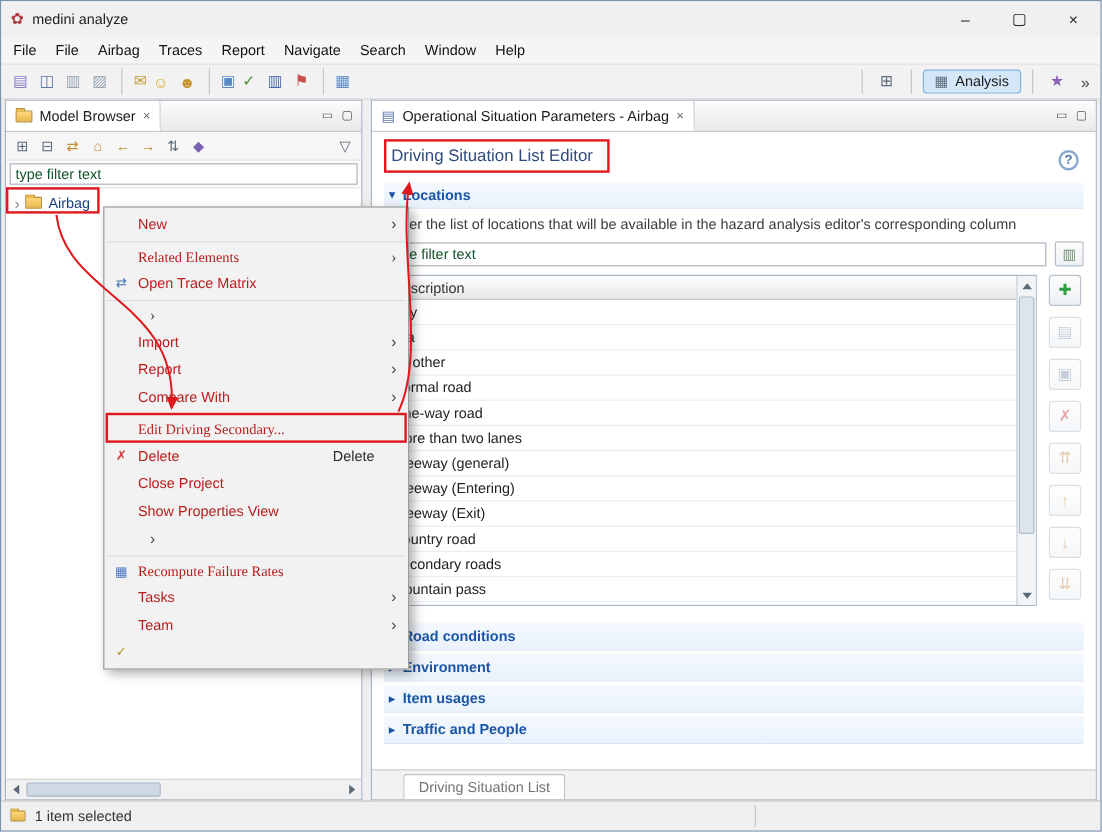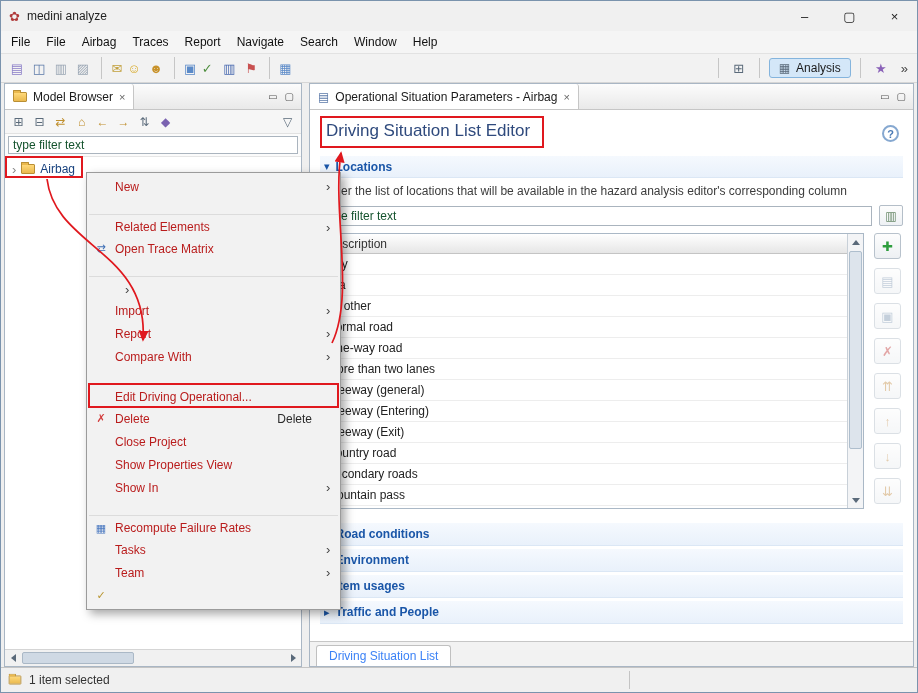--- a/index.html
+++ b/index.html
@@ -58,21 +58,21 @@
   .hs-btn { position: absolute; top: 0; width: 16px; height: 16px; display: flex; align-items: center; justify-content: center; }
   .hs-btn.left { left: 0; } .hs-btn.right { right: 0; }
   .hs-thumb { position: absolute; left: 17px; top: 2px; width: 112px; height: 12px; background: #cfd9e4; border: 1px solid #aab8c6; border-radius: 2px; }
   .tri-up { width:0;height:0;border-left:4px solid transparent;border-right:4px solid transparent;border-bottom:5px solid #5a6a7a; }
   .tri-down { width:0;height:0;border-left:4px solid transparent;border-right:4px solid transparent;border-top:5px solid #5a6a7a; }
   .tri-left { width:0;height:0;border-top:4px solid transparent;border-bottom:4px solid transparent;border-right:5px solid #5a6a7a; }
   .tri-right { width:0;height:0;border-top:4px solid transparent;border-bottom:4px solid transparent;border-left:5px solid #5a6a7a; }
   
   .editor-content { flex: 1; position: relative; padding: 6px 10px; background: #fff; overflow: hidden; }
   .title-wrap { display: inline-block; border: 2px solid #e0181e; padding: 3px 12px 5px 4px; }
-  .editor-title { font-size: 17px; font-weight: 400; color: #2f4a7d; }
+  .editor-title { font-size: 14px; font-weight: 400; color: #2f4a7d; }
   .help-circle { position: absolute; right: 14px; top: 15px; width: 17px; height: 17px; border-radius: 50%; border: 2px solid #86a8d0; color: #4a7ab5; display: flex; align-items: center; justify-content: center; font-size: 11px; font-weight: bold; }
   .section-bar { height: 22px; display: flex; align-items: center; gap: 6px; padding: 0 4px; color: #1a56a8; font-weight: bold; background: linear-gradient(#f5f9fe,#e9f1fb); border-bottom: 1px solid #dbe7f5; margin-top: 8px; }
   .twistie { font-size: 11px; }
   .section-desc { margin: 6px 0 7px 3px; color: #3c3c3c; }
   .loc-filter-row { display: flex; gap: 7px; align-items: center; }
   .loc-filter-row input { flex: 1; height: 20px; }
   .icon-btn { width: 24px; height: 21px; border: 1px solid #b4bec8; border-radius: 2px; background: linear-gradient(#fdfdfd,#eef1f4); display: flex; align-items: center; justify-content: center; font-size: 12px; color: #6a8a6a; }
   .loc-body { display: flex; gap: 10px; margin-top: 7px; }
   .loc-table { flex: 1; border: 1px solid #aab8c6; position: relative; padding-right: 16px; height: 276px; background: #fff; }
   .thead { height: 20px; display: flex; align-items: center; padding-left: 6px; background: linear-gradient(#ffffff,#e6e6e6); border-bottom: 1px solid #c4c4c4; color: #333; }
@@ -81,25 +81,25 @@
   .vscroll { position: absolute; right: 0; top: 0; bottom: 0; width: 16px; background: #f3f4f6; border-left: 1px solid #c8d0d8; }
   .sb-btn { height: 16px; display: flex; align-items: center; justify-content: center; }
   .sb-btn.bottom { position: absolute; bottom: 0; left: 0; right: 0; }
   .v-thumb { position: absolute; top: 17px; left: 1px; right: 1px; height: 198px; background: #dde4ec; border: 1px solid #aebecd; border-radius: 2px; }
   .actions { width: 29px; display: flex; flex-direction: column; }
   .act-btn { width: 27px; height: 26px; border: 1px solid #b8c2cc; border-radius: 3px; background: linear-gradient(#fdfdfd,#edf0f3); display: flex; align-items: center; justify-content: center; font-size: 13px; margin-bottom: 9px; font-family: inherit; }
   .act-btn.disabled { opacity: .5; }
   .collapsed-sections { margin-top: 10px; }
   .collapsed-sections .section-bar { margin-top: 3px; height: 23px; }
   .bottom-tabbar { height: 25px; border-top: 1px solid #c6c6c6; background: #f2f2f2; display: flex; align-items: flex-end; padding-left: 6px; flex-shrink: 0; }
-  .btab { background: #fff; border: 1px solid #c0c0c0; border-bottom: none; border-radius: 3px 3px 0 0; padding: 3px 12px; color: #3b82f6; }
+  .btab { background: #fff; border: 1px solid #c0c0c0; border-bottom: none; border-radius: 3px 3px 0 0; padding: 3px 12px; color: #737373; margin-left: 20px; }
   
   .context-menu { position: absolute; left: 85px; top: 171px; width: 255px; background: #f2f2f2; border: 1px solid #9b9b9b; box-shadow: 4px 4px 9px rgba(0,0,0,.35); padding: 2px; z-index: 50; }
   .mi { display: flex; align-items: center; height: 23px; padding: 0 2px; }
-  .mi.sep { border-top: 1px solid #dcdcdc; margin-top: 16px; padding-top: 2px; }
+  .mi.sep { border-top: 1px solid #dcdcdc; margin-top: 3px; padding-top: 2px; font-family: Liberation Serif, serif; }
   .mi.hl { outline: 2px solid #e0181e; outline-offset: -1px; position: relative; z-index: 2; }
   .mi-ic { width: 20px; text-align: center; font-size: 11px; }
   .mi-label { flex: 1; padding-left: 4px; color: #b91c1c; }
   .mi-shortcut { padding-right: 14px; color: #2a2a2a; }
   .mi-arrow { width: 10px; color: #444; font-size: 13px; }
   
   .statusbar { position: absolute; left: 0; right: 0; bottom: 0; height: 25px; border-top: 1px solid #c4c4c4; background: #f0f0f0; display: flex; align-items: center; gap: 7px; padding-left: 7px; color: #333; }
   .status-sep { position: absolute; left: 628px; top: 3px; bottom: 3px; border-left: 1px solid #c4c4c4; }
   
   #overlay { position: absolute; inset: 0; z-index: 100; pointer-events: none; }
@@ -400,21 +400,21 @@
 
     <div class="mi">
       <span class="mi-ic"></span>
       <span class="mi-label">Compare With</span>
       <span class="mi-shortcut"></span>
       <span class="mi-arrow">›</span>
     </div>
 
     <div class="mi sep hl">
       <span class="mi-ic"></span>
-      <span class="mi-label">Edit Driving Operational...</span>
+      <span class="mi-label">Edit Driving Secondary...</span>
       <span class="mi-shortcut"></span>
       <span class="mi-arrow"></span>
     </div>
 
     <div class="mi">
       <span class="mi-ic" style="color: rgb(210, 60, 60);">✗</span>
       <span class="mi-label">Delete</span>
       <span class="mi-shortcut">Delete</span>
       <span class="mi-arrow"></span>
     </div>
@@ -429,21 +429,20 @@
 
     <div class="mi">
       <span class="mi-ic"></span>
       <span class="mi-label">Show Properties View</span>
       <span class="mi-shortcut"></span>
       <span class="mi-arrow"></span>
     </div>
 
     <div class="mi">
       <span class="mi-ic"></span>
-      <span class="mi-label">Show In</span>
       <span class="mi-shortcut"></span>
       <span class="mi-arrow">›</span>
     </div>
 
     <div class="mi sep">
       <span class="mi-ic" style="color: rgb(74, 120, 192);">▦</span>
       <span class="mi-label">Recompute Failure Rates</span>
       <span class="mi-shortcut"></span>
       <span class="mi-arrow"></span>
     </div>

